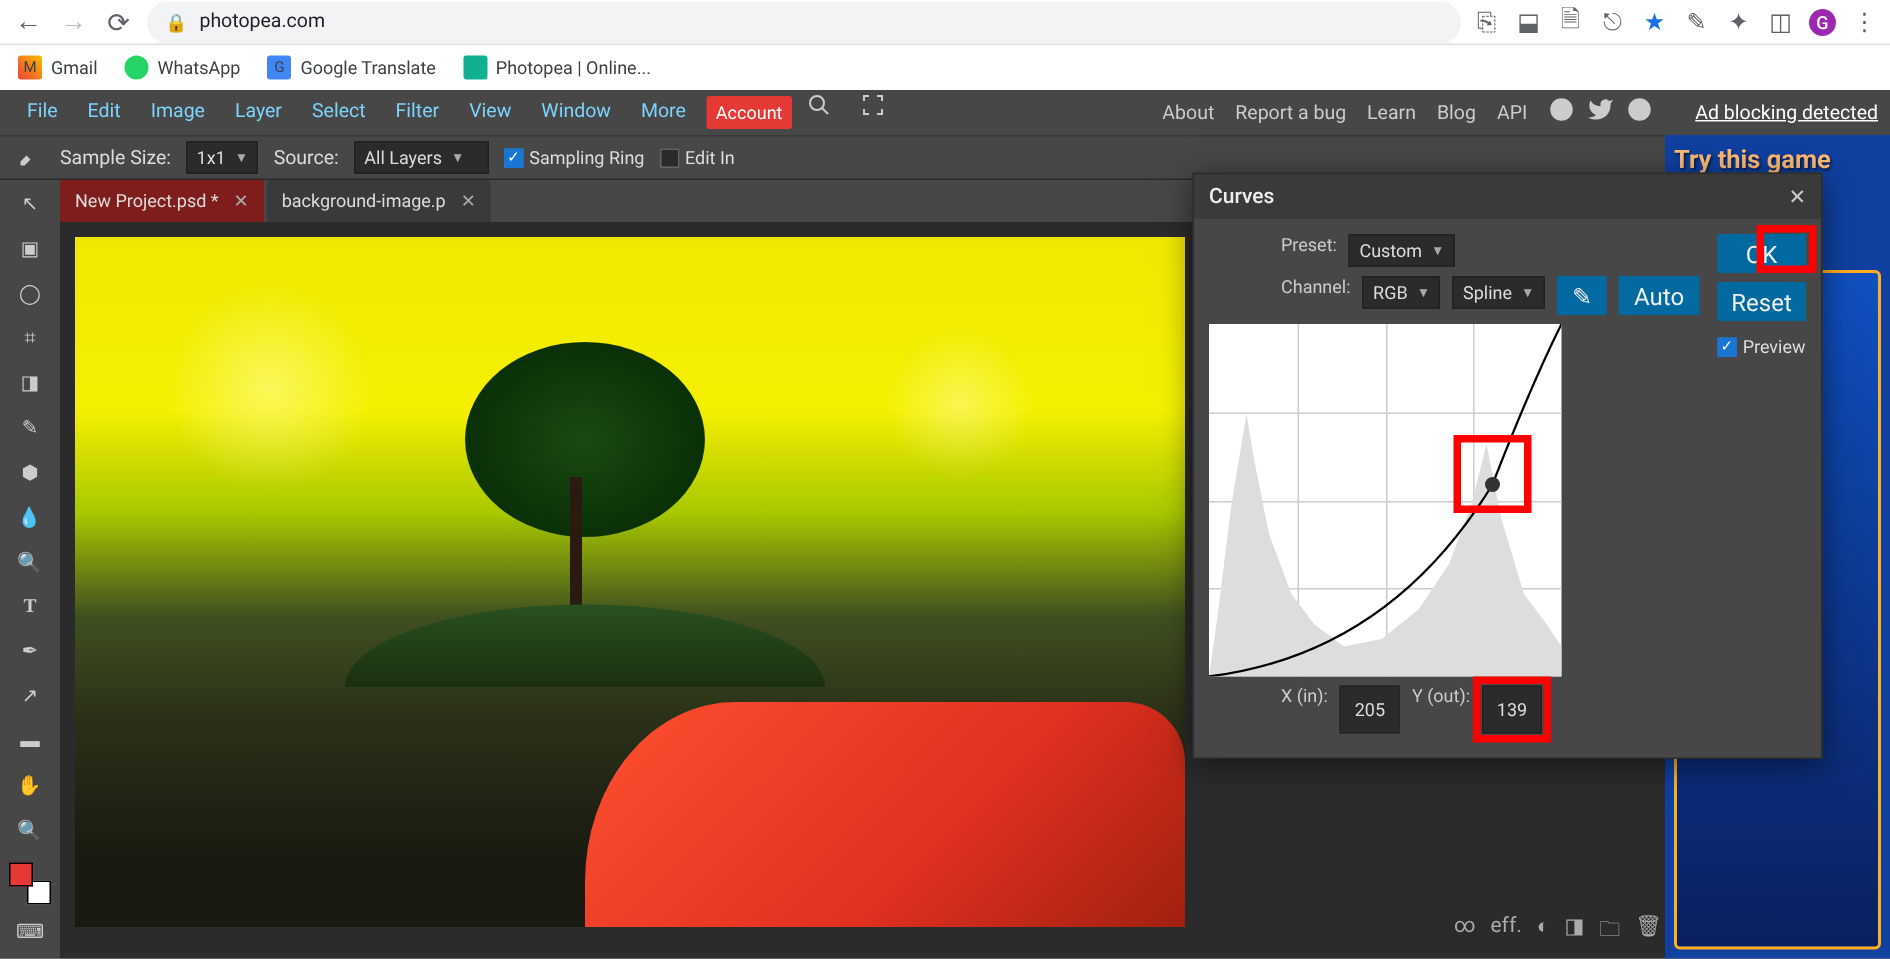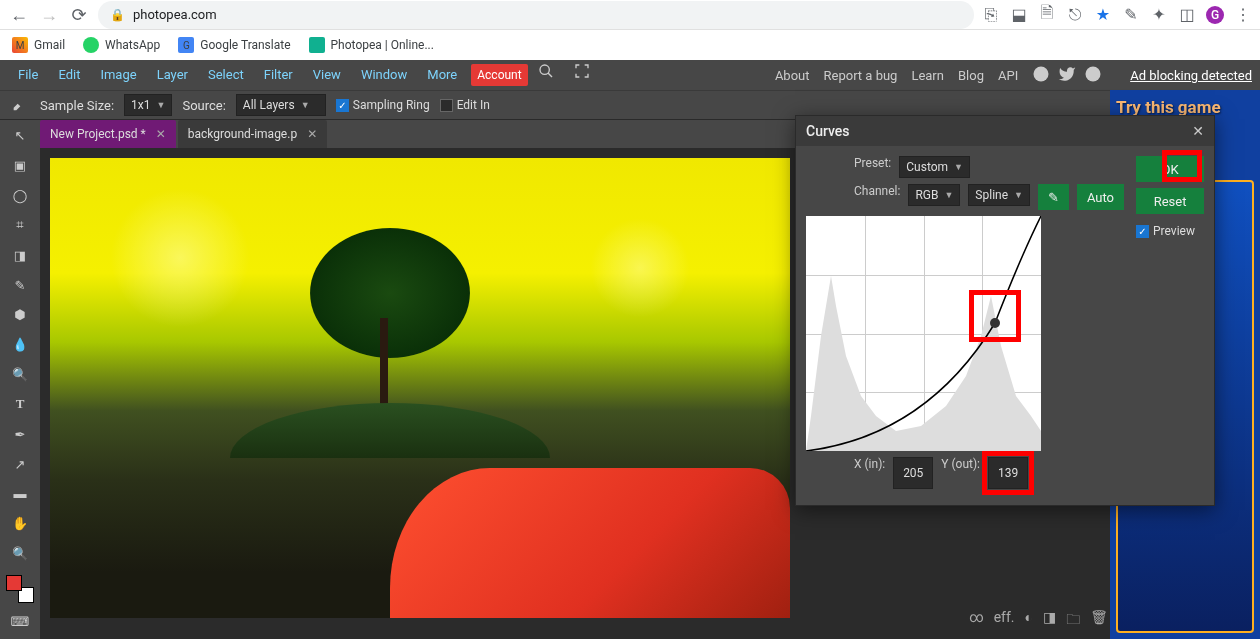--- a/index.html
+++ b/index.html
@@ -33,21 +33,21 @@
 .optbar { height: 30px; background: #474747; display: flex; align-items: center; padding: 0 8px; gap: 10px; border-top: 1px solid #3a3a3a; border-bottom: 1px solid #2a2a2a; }
 .eyedrop { width: 22px; height: 22px; display:flex; align-items:center; justify-content:center; }
 .sel { background: #2b2b2b; border: 1px solid #222; color: #ddd; height: 22px; padding: 0 6px; display: flex; align-items: center; gap: 6px; font-size: 12px; }
 .sel .caret { font-size: 9px; color: #aaa; }
 .chk { display: flex; align-items: center; gap: 4px; font-size: 12px; }
 .chk .box { width: 13px; height: 13px; border: 1px solid #666; background: #2b2b2b; display: flex; align-items: center; justify-content: center; color: #fff; font-size: 10px; }
 .chk .box.on { background: #1976d2; border-color: #1976d2; }
 
 .tabbar { position: absolute; left: 40px; top: 60px; height: 28px; display: flex; align-items: center; }
 .ftab { height: 28px; background: #3a3a3a; display: flex; align-items: center; padding: 0 10px; gap: 10px; font-size: 12px; color: #ddd; margin-right: 2px; border-radius: 2px 2px 0 0; }
-.ftab.active { background: #701a75; }
+.ftab.active { background: #7f1d1d; }
 .ftab .x { color: #aaa; cursor: pointer; }
 
 .toolbar { position: absolute; left: 0; top: 60px; width: 40px; bottom: 0; background: #474747; display: flex; flex-direction: column; align-items: center; padding-top: 4px; gap: 6px; }
 .tool { width: 28px; height: 24px; display: flex; align-items: center; justify-content: center; cursor: pointer; color: #ccc; }
 .swatches { position: relative; width: 28px; height: 28px; margin-top: 4px; }
 .sw-fg { position: absolute; width: 16px; height: 16px; background: #e53935; border: 1px solid #000; left: 0; top: 0; z-index: 2; }
 .sw-bg { position: absolute; width: 16px; height: 16px; background: #fff; border: 1px solid #000; right: 0; bottom: 0; }
 
 .canvas-area { position: absolute; left: 40px; top: 88px; right: 0; bottom: 0; background: #2b2b2b; overflow: hidden; }
 .canvas { position: absolute; left: 10px; top: 10px; width: 740px; height: 460px; background: linear-gradient(180deg, #f0e800 0%, #f5f000 25%, #a8c800 40%, #405020 55%, #2a3018 70%, #1a1a10 90%); overflow: hidden; }
@@ -72,21 +72,21 @@
 .dlg-left { flex: 1; }
 .dlg-right { width: 95px; display: flex; flex-direction: column; gap: 6px; }
 .row { display: flex; gap: 8px; margin-bottom: 6px; font-size: 12px; color: #ccc; margin-left: 48px; }
 .curve-box { position: relative; width: 235px; height: 235px; background: #fff; }
 .curve-box .grid { position: absolute; inset: 0; }
 .curve-box .gl { position: absolute; background: #ccc; }
 .histo { position:absolute; inset:0; }
 .curve-svg { position:absolute; inset:0; }
 .pt { position:absolute; width:10px; height:10px; background:#333; border-radius:50%; transform:translate(-50%,-50%); }
 .red-hl { position: absolute; border: 5px solid #ff0000; pointer-events: none; }
-.btn { background: #15803d; color: #eee; border: none; height: 26px; font-size: 13px; cursor: pointer; width: 100%; }
+.btn { background: #0369a1; color: #eee; border: none; height: 26px; font-size: 16px; cursor: pointer; width: 100%; }
 .btn.sm { width: auto; padding: 0 10px; }
 .num { background: #2b2b2b; border: 1px solid #222; color: #ddd; width: 40px; height: 32px; text-align: center; font-size: 12px; }
 .swatch-sm { width: 18px; height: 18px; border: 1px solid #333; cursor: pointer; }
 
 .bottom-icons { position:absolute; right: 152px; bottom: 6px; display:flex; gap:10px; color:#aaa; font-size:14px; }
 </style>
 </head>
 <body>
 
 <div class="browser-top">

